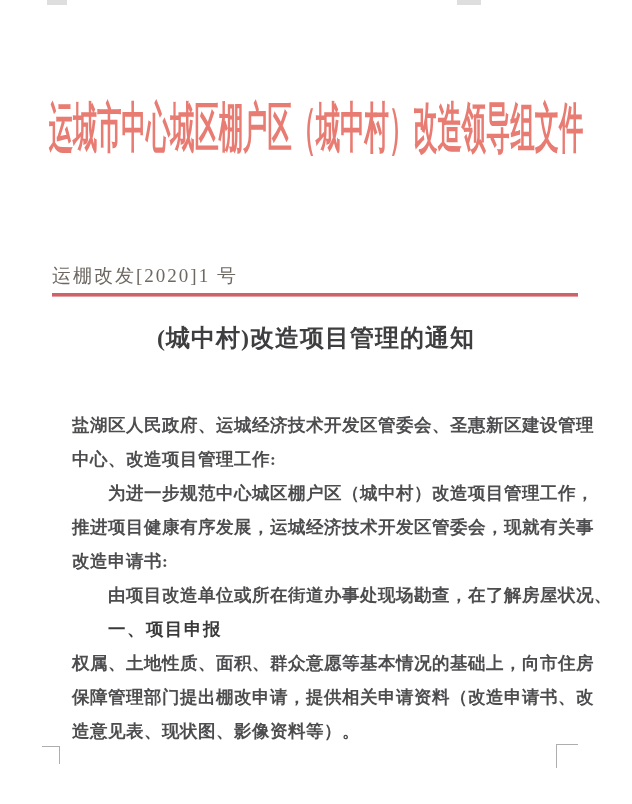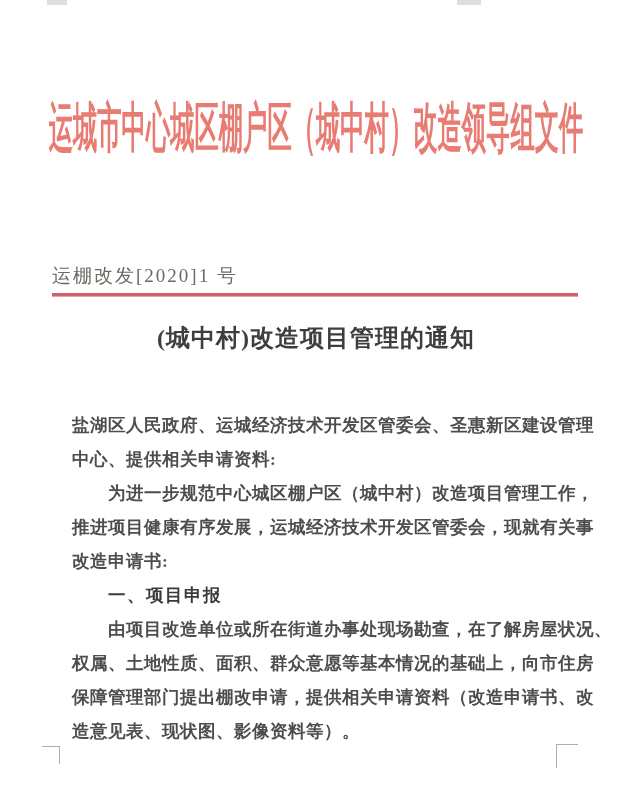--- a/index.html
+++ b/index.html
@@ -155,26 +155,26 @@
   </div>
 
   <div class="red-rule"></div>
 
   <div class="doc-title">
     <div>(城中村)改造项目管理的通知</div>
   </div>
 
   <div class="body-text">
       <div class="body-line">盐湖区人民政府、运城经济技术开发区管委会、圣惠新区建设管理</div>
-      <div class="body-line">中心、提供相关申请资料:</div>
+      <div class="body-line">中心、改造项目管理工作:</div>
       <div class="body-line indent">为进一步规范中心城区棚户区（城中村）改造项目管理工作，</div>
       <div class="body-line">推进项目健康有序发展，运城经济技术开发区管委会，现就有关事</div>
       <div class="body-line">改造申请书:</div>
+      <div class="body-line indent">由项目改造单位或所在街道办事处现场勘查，在了解房屋状况、</div>
       <div class="body-line indent bold-heading">一、项目申报</div>
-      <div class="body-line indent">由项目改造单位或所在街道办事处现场勘查，在了解房屋状况、</div>
       <div class="body-line">权属、土地性质、面积、群众意愿等基本情况的基础上，向市住房</div>
       <div class="body-line">保障管理部门提出棚改申请，提供相关申请资料（改造申请书、改</div>
       <div class="body-line">造意见表、现状图、影像资料等）。</div>
     </div>
 
   <div class="crop-mark bl"></div>
   <div class="crop-mark br"></div>
 
 </div>
 

